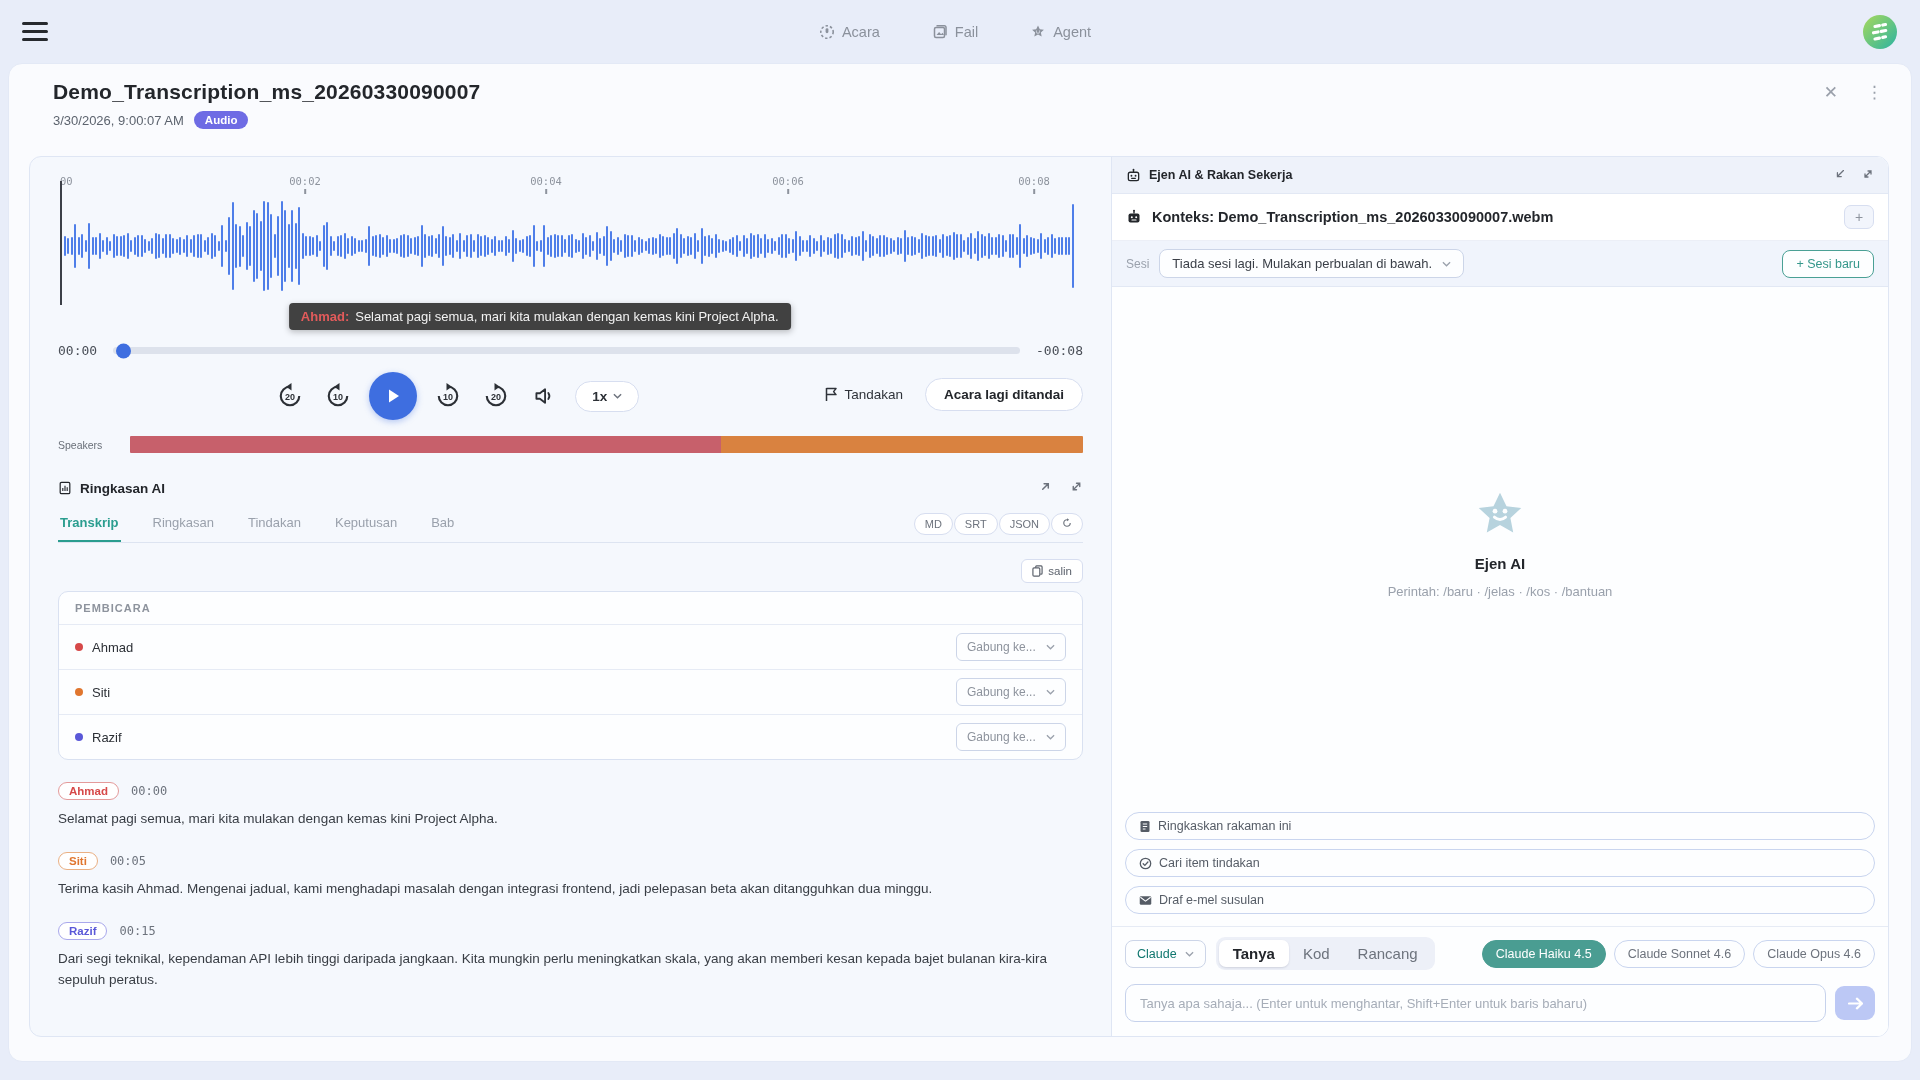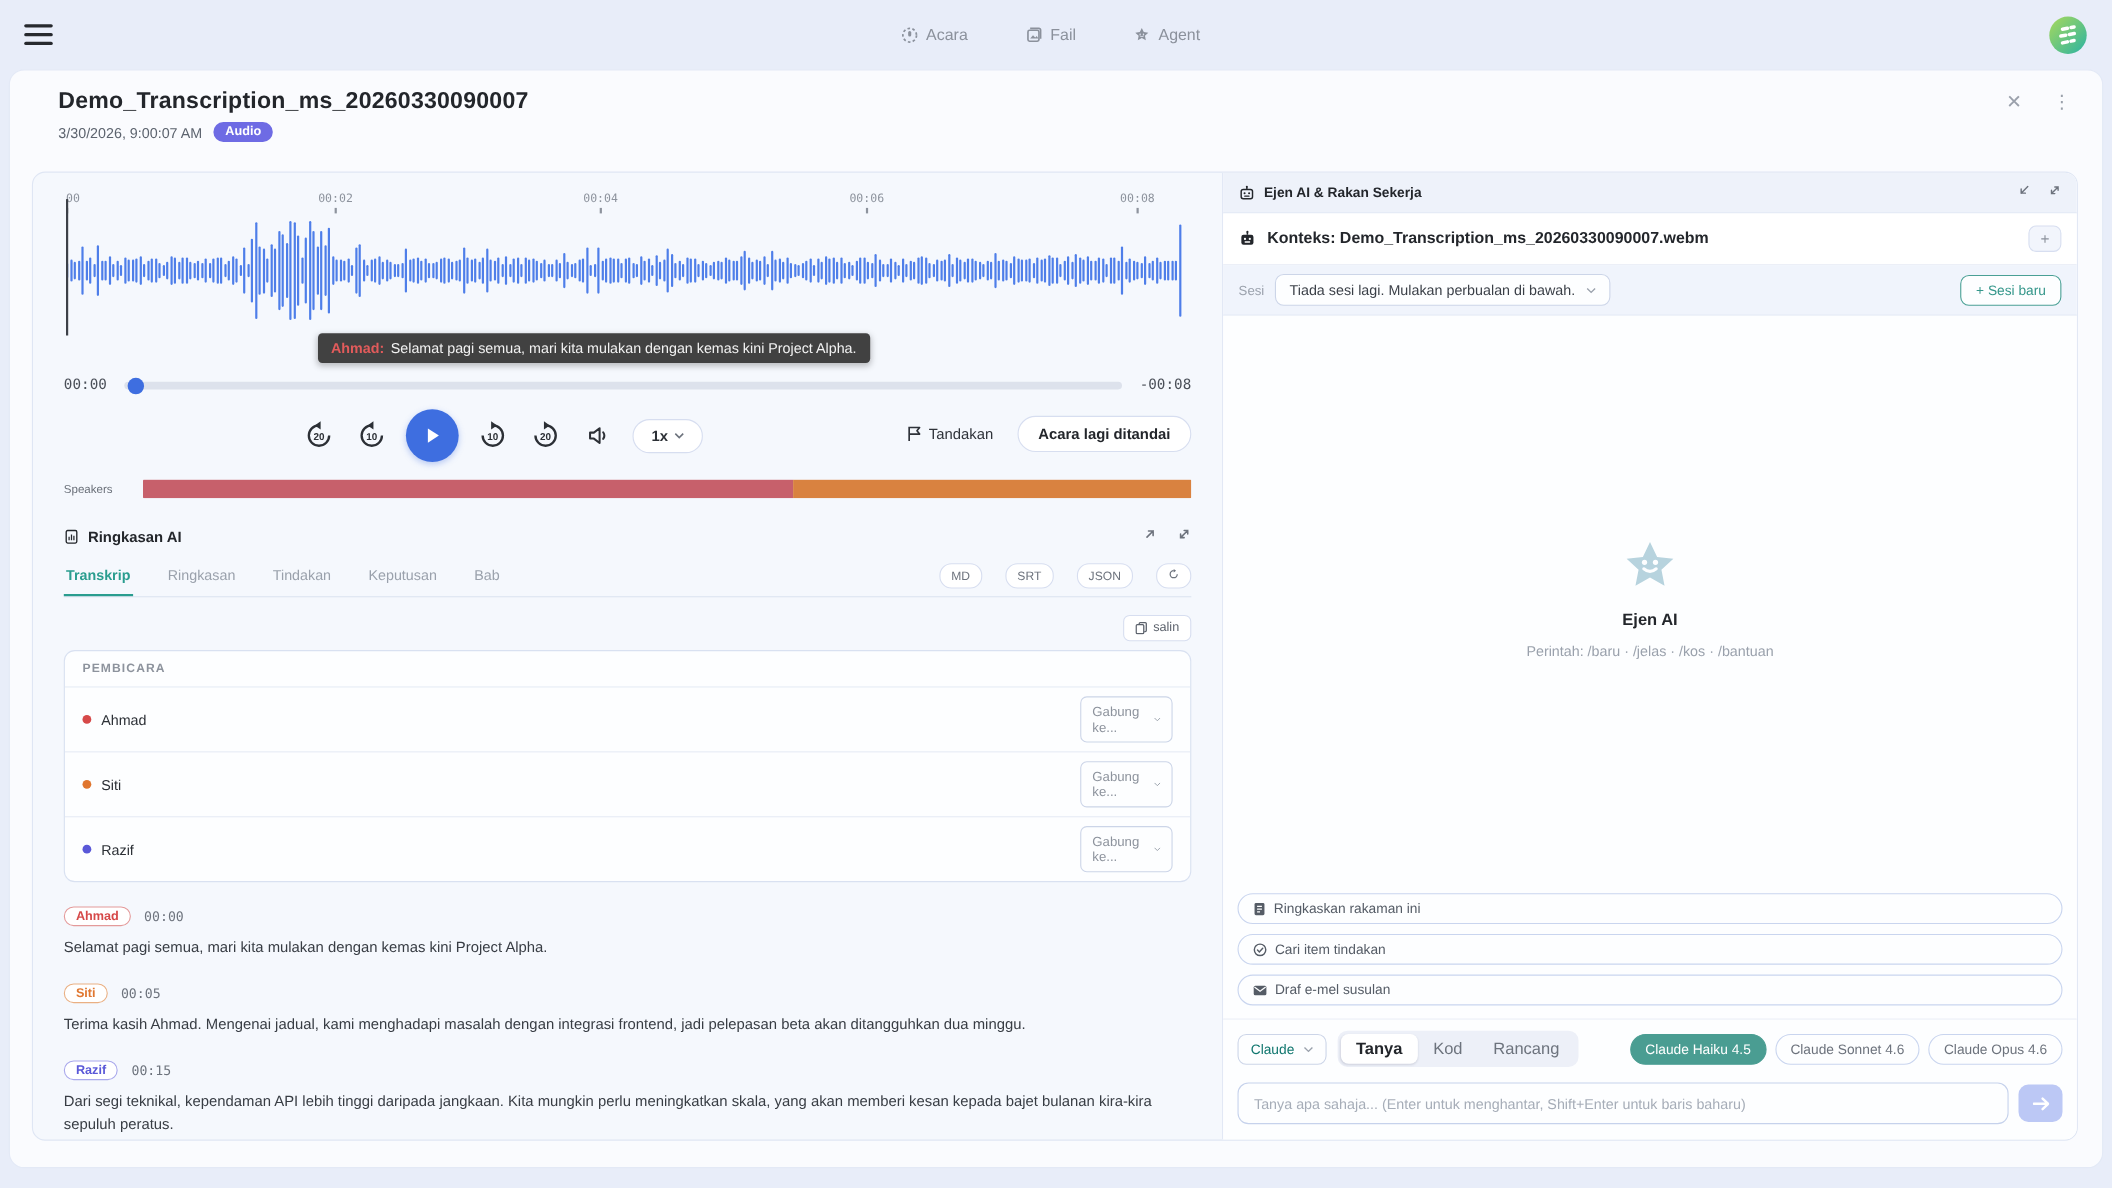--- a/index.html
+++ b/index.html
@@ -65,33 +65,33 @@
   .speakers-bar div { height:100%; cursor:pointer; }
 
   .summary-head { display:flex; align-items:center; margin-top:26px; }
   .summary-title { display:flex; align-items:center; gap:8px; font-size:13.5px; font-weight:bold; color:#23262b; }
   .summary-head-icons { margin-left:auto; display:flex; gap:18px; color:#6d737d; }
   .summary-head-icons .ic { cursor:pointer; }
 
   .tabs-row { display:flex; align-items:flex-end; border-bottom:1px solid #dde4f1; margin-top:10px; }
   .tab { font-size:13px; color:#9aa1ac; padding:8px 2px 10px; margin-right:30px; cursor:pointer; border-bottom:2px solid transparent; }
   .tab.active { color:#2a9d8f; font-weight:bold; border-bottom-color:#2a9d8f; }
-  .export-group { margin-left:auto; display:flex; gap:21px; padding-bottom:7px; }
+  .export-group { margin-left:auto; display:flex; gap:1px; padding-bottom:7px; }
   .export-btn { background:#fff; border:1px solid #d7def0; border-radius:11px; padding:4px 10px; font-size:11px; color:#6d737d; cursor:pointer; }
 
   .copy-row { display:flex; justify-content:flex-end; margin-top:16px; }
   .copy-btn { display:flex; align-items:center; gap:5px; background:#fff; border:1px solid #d7def0; border-radius:6px; padding:5px 10px; font-size:11.5px; color:#5d636d; cursor:pointer; }
 
   .pembicara-card { background:#fdfeff; border:1px solid #d9e1f1; border-radius:10px; margin-top:8px; overflow:hidden; }
   .pembicara-head { padding:10px 16px; font-size:11px; letter-spacing:1px; color:#8d939d; font-weight:bold; border-bottom:1px solid #e6ebf5; }
   .sp-row { display:flex; align-items:center; padding:8px 16px; border-bottom:1px solid #e6ebf5; }
   .sp-row:last-child { border-bottom:none; }
   .sp-dot { width:8px; height:8px; border-radius:50%; margin-right:9px; }
   .sp-name { font-size:13px; color:#2c3036; }
-  .merge-select { margin-left:auto; display:flex; align-items:center; gap:8px; background:#fdfeff; border:1px solid #ccd5e8; border-radius:6px; padding:6px 10px; font-size:12px; color:#8d939d; cursor:pointer; width:84px; justify-content:space-between; }
+  .merge-select { margin-left:auto; display:flex; align-items:center; gap:8px; background:#fdfeff; border:1px solid #ccd5e8; border-radius:6px; padding:6px 10px; font-size:12px; color:#8d939d; cursor:pointer; width:110px; justify-content:space-between; }
 
   .entry { margin-top:22px; }
   .entry-head { display:flex; align-items:center; gap:12px; }
   .sp-badge { font-size:11.5px; font-weight:bold; border:1px solid; border-radius:10px; padding:2px 10px; background:#fff; cursor:pointer; }
   .sp-badge.c-red { color:#d64949; border-color:#e49a9a; }
   .sp-badge.c-orange { color:#e0762f; border-color:#eab083; }
   .sp-badge.c-indigo { color:#5a58d8; border-color:#a9a8ec; }
   .entry-time { font-size:12px; color:#6d737d; font-family:"DejaVu Sans Mono", monospace; }
   .entry-text { margin-top:9px; font-size:13.5px; color:#383d44; line-height:1.55; max-width:1020px; }
 

